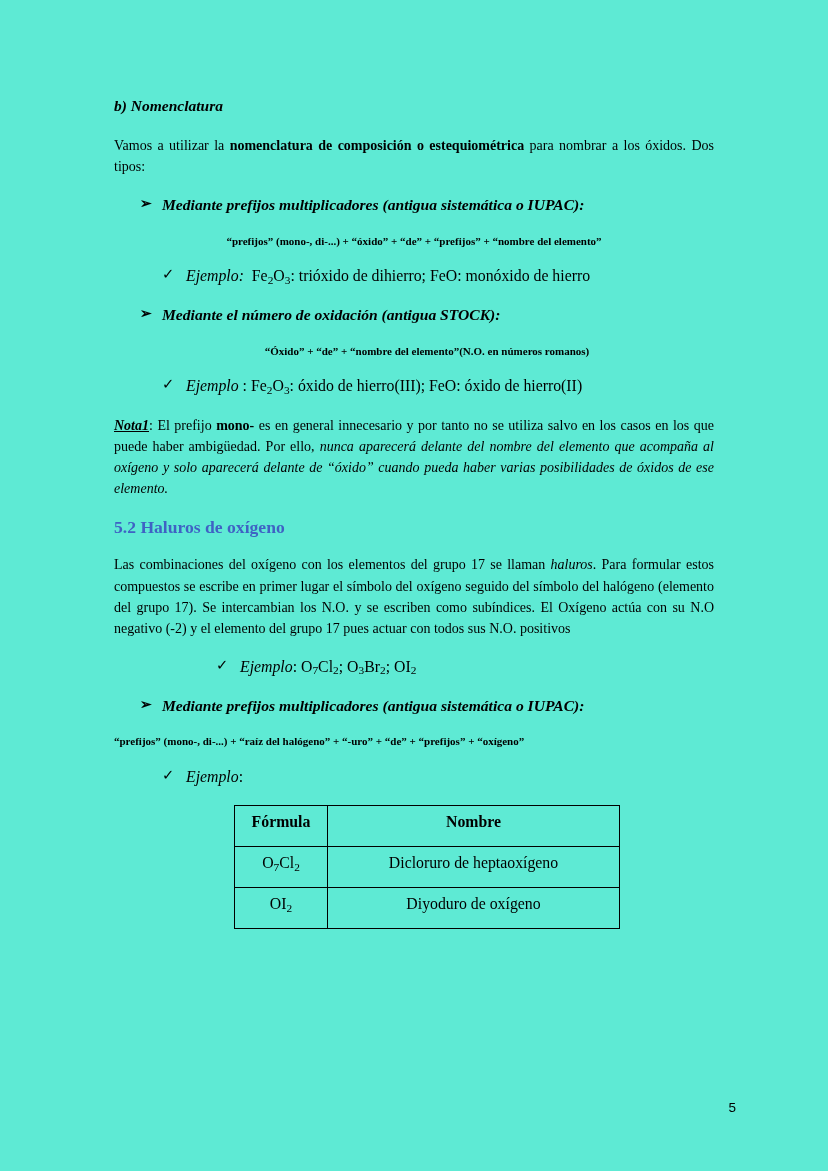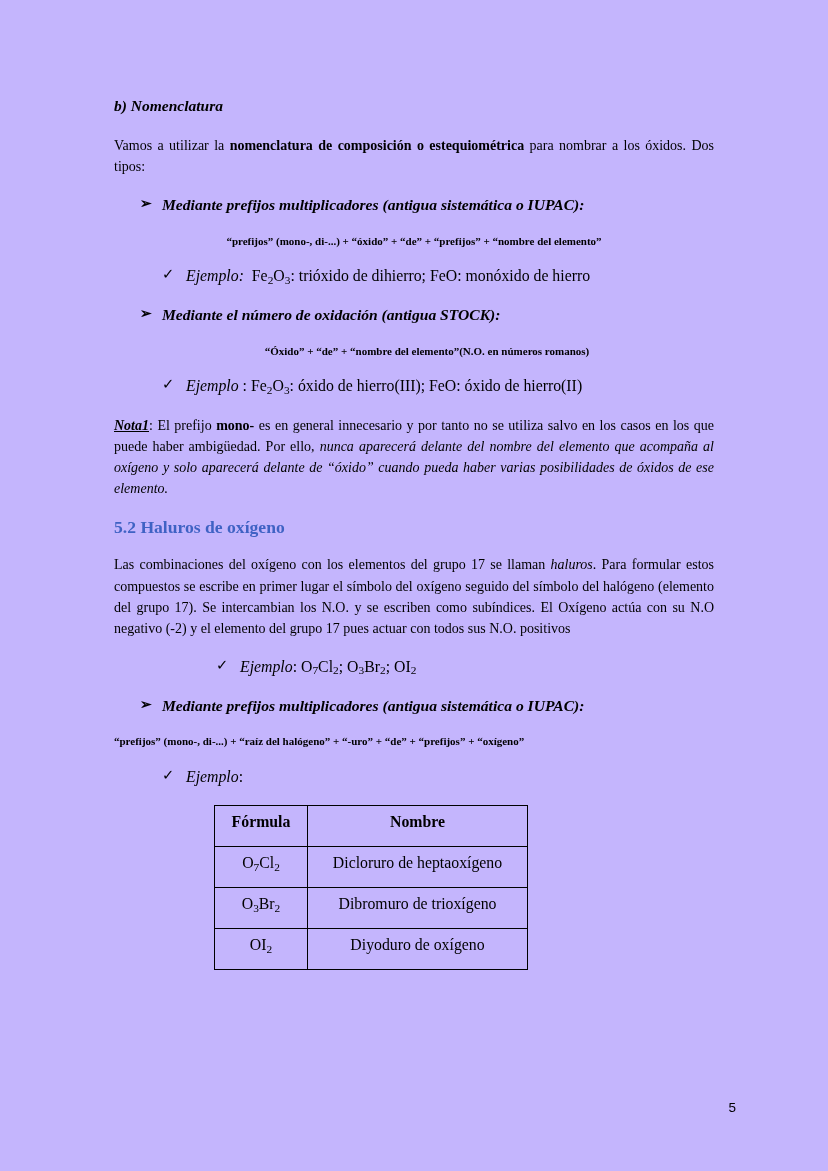--- a/index.html
+++ b/index.html
@@ -4,21 +4,21 @@
 <style>
   html, body {
     margin: 0;
     padding: 0;
     background: #ffffff;
   }
   .page {
     position: relative;
     width: 828px;
     height: 1171px;
-    background: #c4b5fd;
+    background: #5eead4;
     font-family: "Liberation Serif", "DejaVu Serif", serif;
     color: #000000;
     overflow: hidden;
   }
   .content {
     position: absolute;
     left: 114px;
     top: 96px;
     width: 600px;
   }
@@ -114,22 +114,23 @@
     margin: 6px 0 16px 0;
   }
 
   
   .tbl-wrap {
     margin-top: 16px;
     padding-left: 100px;
   }
   table.data {
     border-collapse: collapse;
-    width: 314px;
+    width: 386px;
     table-layout: fixed;
+    margin-left: 20px;
   }
   table.data td, table.data th {
     border: 1px solid #000000;
     text-align: center;
     vertical-align: top;
     font-size: 15.8px;
     padding: 7px 4px 15px 4px;
     font-weight: normal;
   }
   table.data th {
@@ -223,24 +224,20 @@
             <th class="col-formula">Fórmula</th>
             <th>Nombre</th>
           </tr>
         </thead>
         <tbody>
           <tr>
             <td class="col-formula"><span>O</span><sub>7</sub><span>Cl</span><sub>2</sub></td>
             <td>Dicloruro de heptaoxígeno</td>
           </tr>
           <tr>
-            <td class="col-formula"><span>O</span><sub>3</sub><span>Br</span><sub>2</sub></td>
-            <td>Dibromuro de trioxígeno</td>
-          </tr>
-          <tr>
             <td class="col-formula"><span>O</span><sub></sub><span>I</span><sub>2</sub></td>
             <td>Diyoduro de oxígeno</td>
           </tr>
         </tbody>
       </table>
     </div>
 
   </div>
 
   <div class="page-number">5</div>

